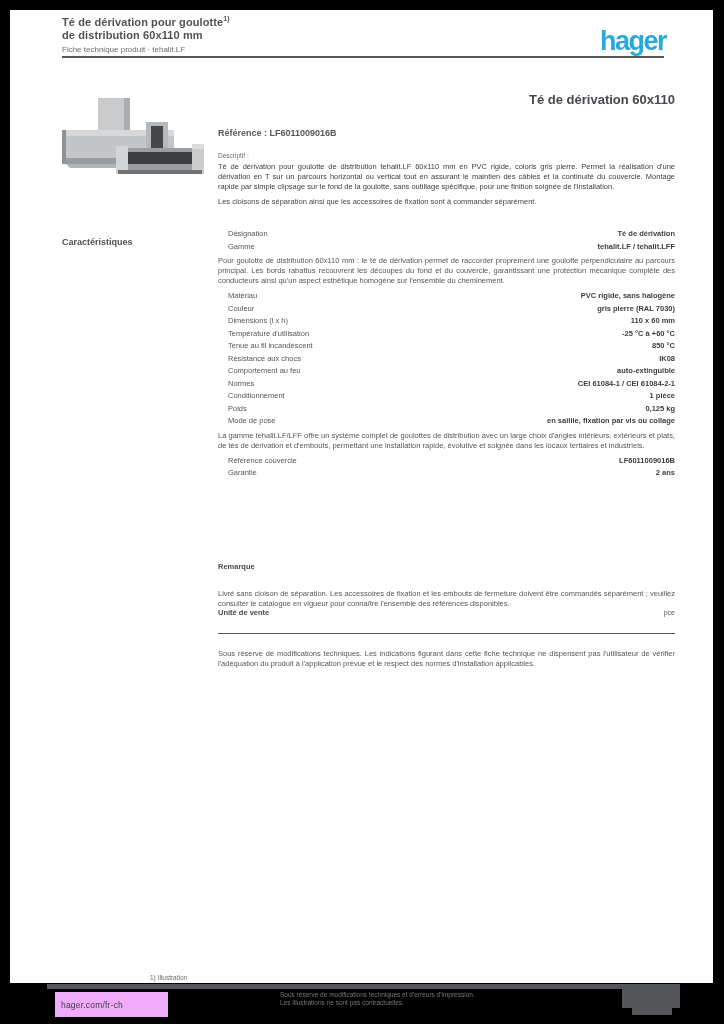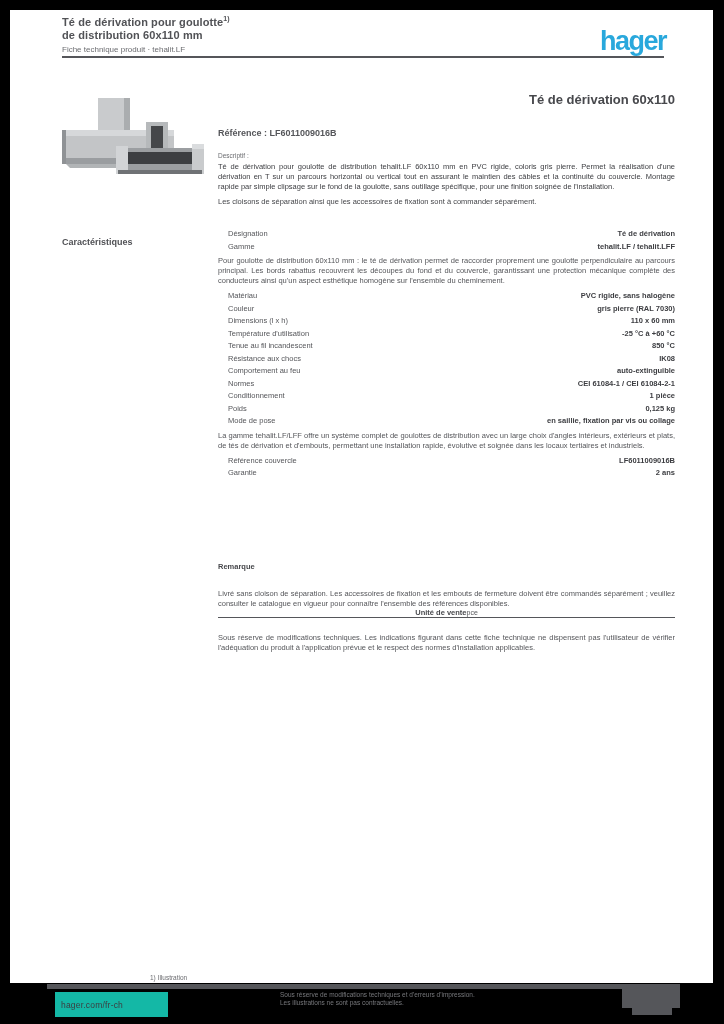--- a/index.html
+++ b/index.html
@@ -40,31 +40,31 @@
   .crow { display:flex; justify-content:space-between; align-items:baseline; line-height:12.5px; }
   .cname { font-size:7.5px; color:#55565a; white-space:nowrap;padding-left:10px; }
   .cval  { font-size:7.5px; color:#3c3d41; font-weight:bold; text-align:right; }
   .cpar  { font-size:7.5px; line-height:10px; color:#55565a; text-align:justify; margin:3px 0 4px 0; }
 
   
   .notes { position:absolute; left:218px; top:562px; width:457px; }
   .n-label { font-size:7.5px; font-weight:bold; color:#47484c; margin-bottom:18px; }
   .n-text { font-size:7.5px; line-height:10px; color:#55565a; text-align:justify; }
   .sales { position:absolute; left:218px; top:608px; width:457px; }
-  .s-row { display:flex; justify-content:center; align-items:baseline;
-           border-bottom:1px solid #55565a; padding-bottom:0; }
+  .s-row { display:flex; justify-content:space-between; align-items:baseline;
+           border-bottom:1px solid #55565a; padding-bottom:16px; }
   .s-label { font-size:7.5px; font-weight:bold; color:#47484c; }
   .s-val { font-size:7px; color:#55565a; }
   .s-text { font-size:7.5px; line-height:9.5px; color:#55565a; margin-top:15px; text-align:justify; }
 
   .footnote { position:absolute; left:150px; top:974px; font-size:6.5px; color:#6b6c70; z-index:3; }
 
   
   .footer-rule { position:absolute; left:47px; top:984px; width:578px; height:5px; background:#55565a; z-index:2; }
-  .footer-urlbox { position:absolute; left:55px; top:992px; width:113px; height:25px; background:#14b8a6;
+  .footer-urlbox { position:absolute; left:55px; top:992px; width:113px; height:25px; background:#f0abfc;
                    z-index:3; display:flex; align-items:center; padding-left:6px; }
   .footer-url { font-size:8.5px; color:#3c3d41; letter-spacing:.2px; text-decoration:none; }
   .footer-legal { position:absolute; left:280px; top:991px; width:230px; z-index:3; }
   .legal-line { font-size:6.5px; line-height:8px; color:#77787c; }
   .page-tab { position:absolute; left:622px; top:984px; width:58px; height:24px; background:#55565a; z-index:3; }
   .page-tab-ear { position:absolute; left:632px; top:1008px; width:40px; height:7px; background:#55565a; z-index:3; }
 </style>
 </head>
 <body>
 

